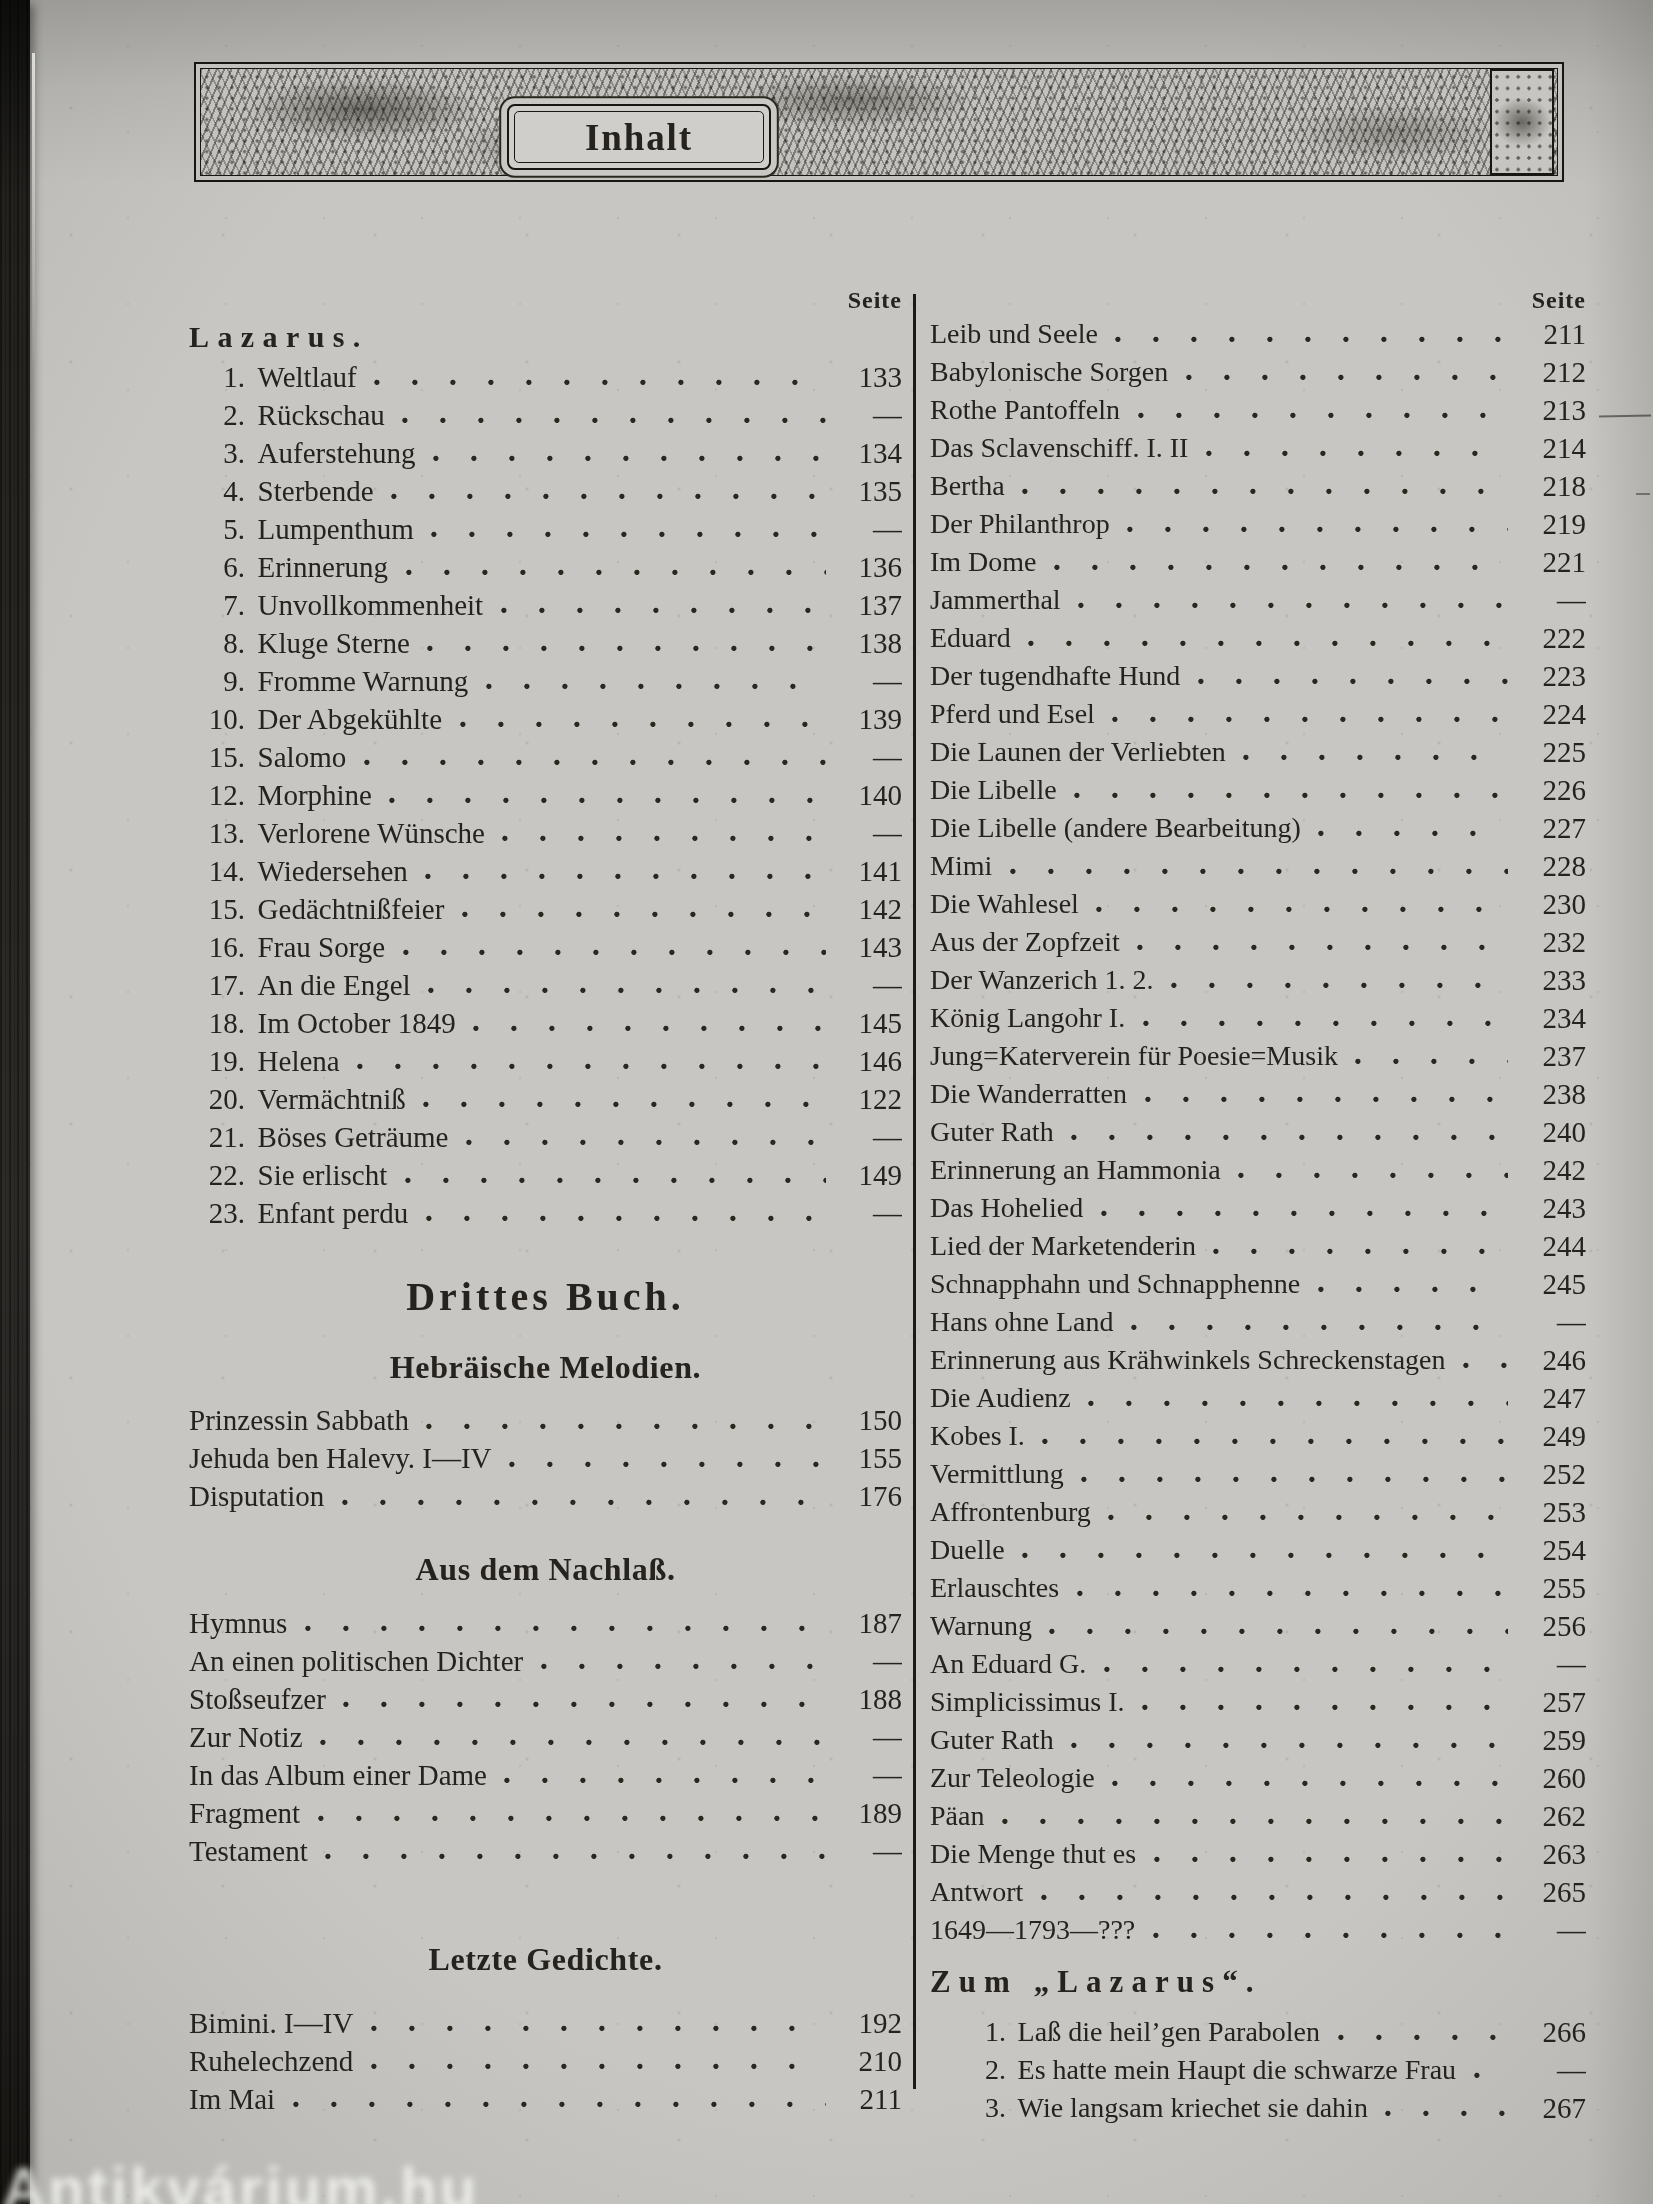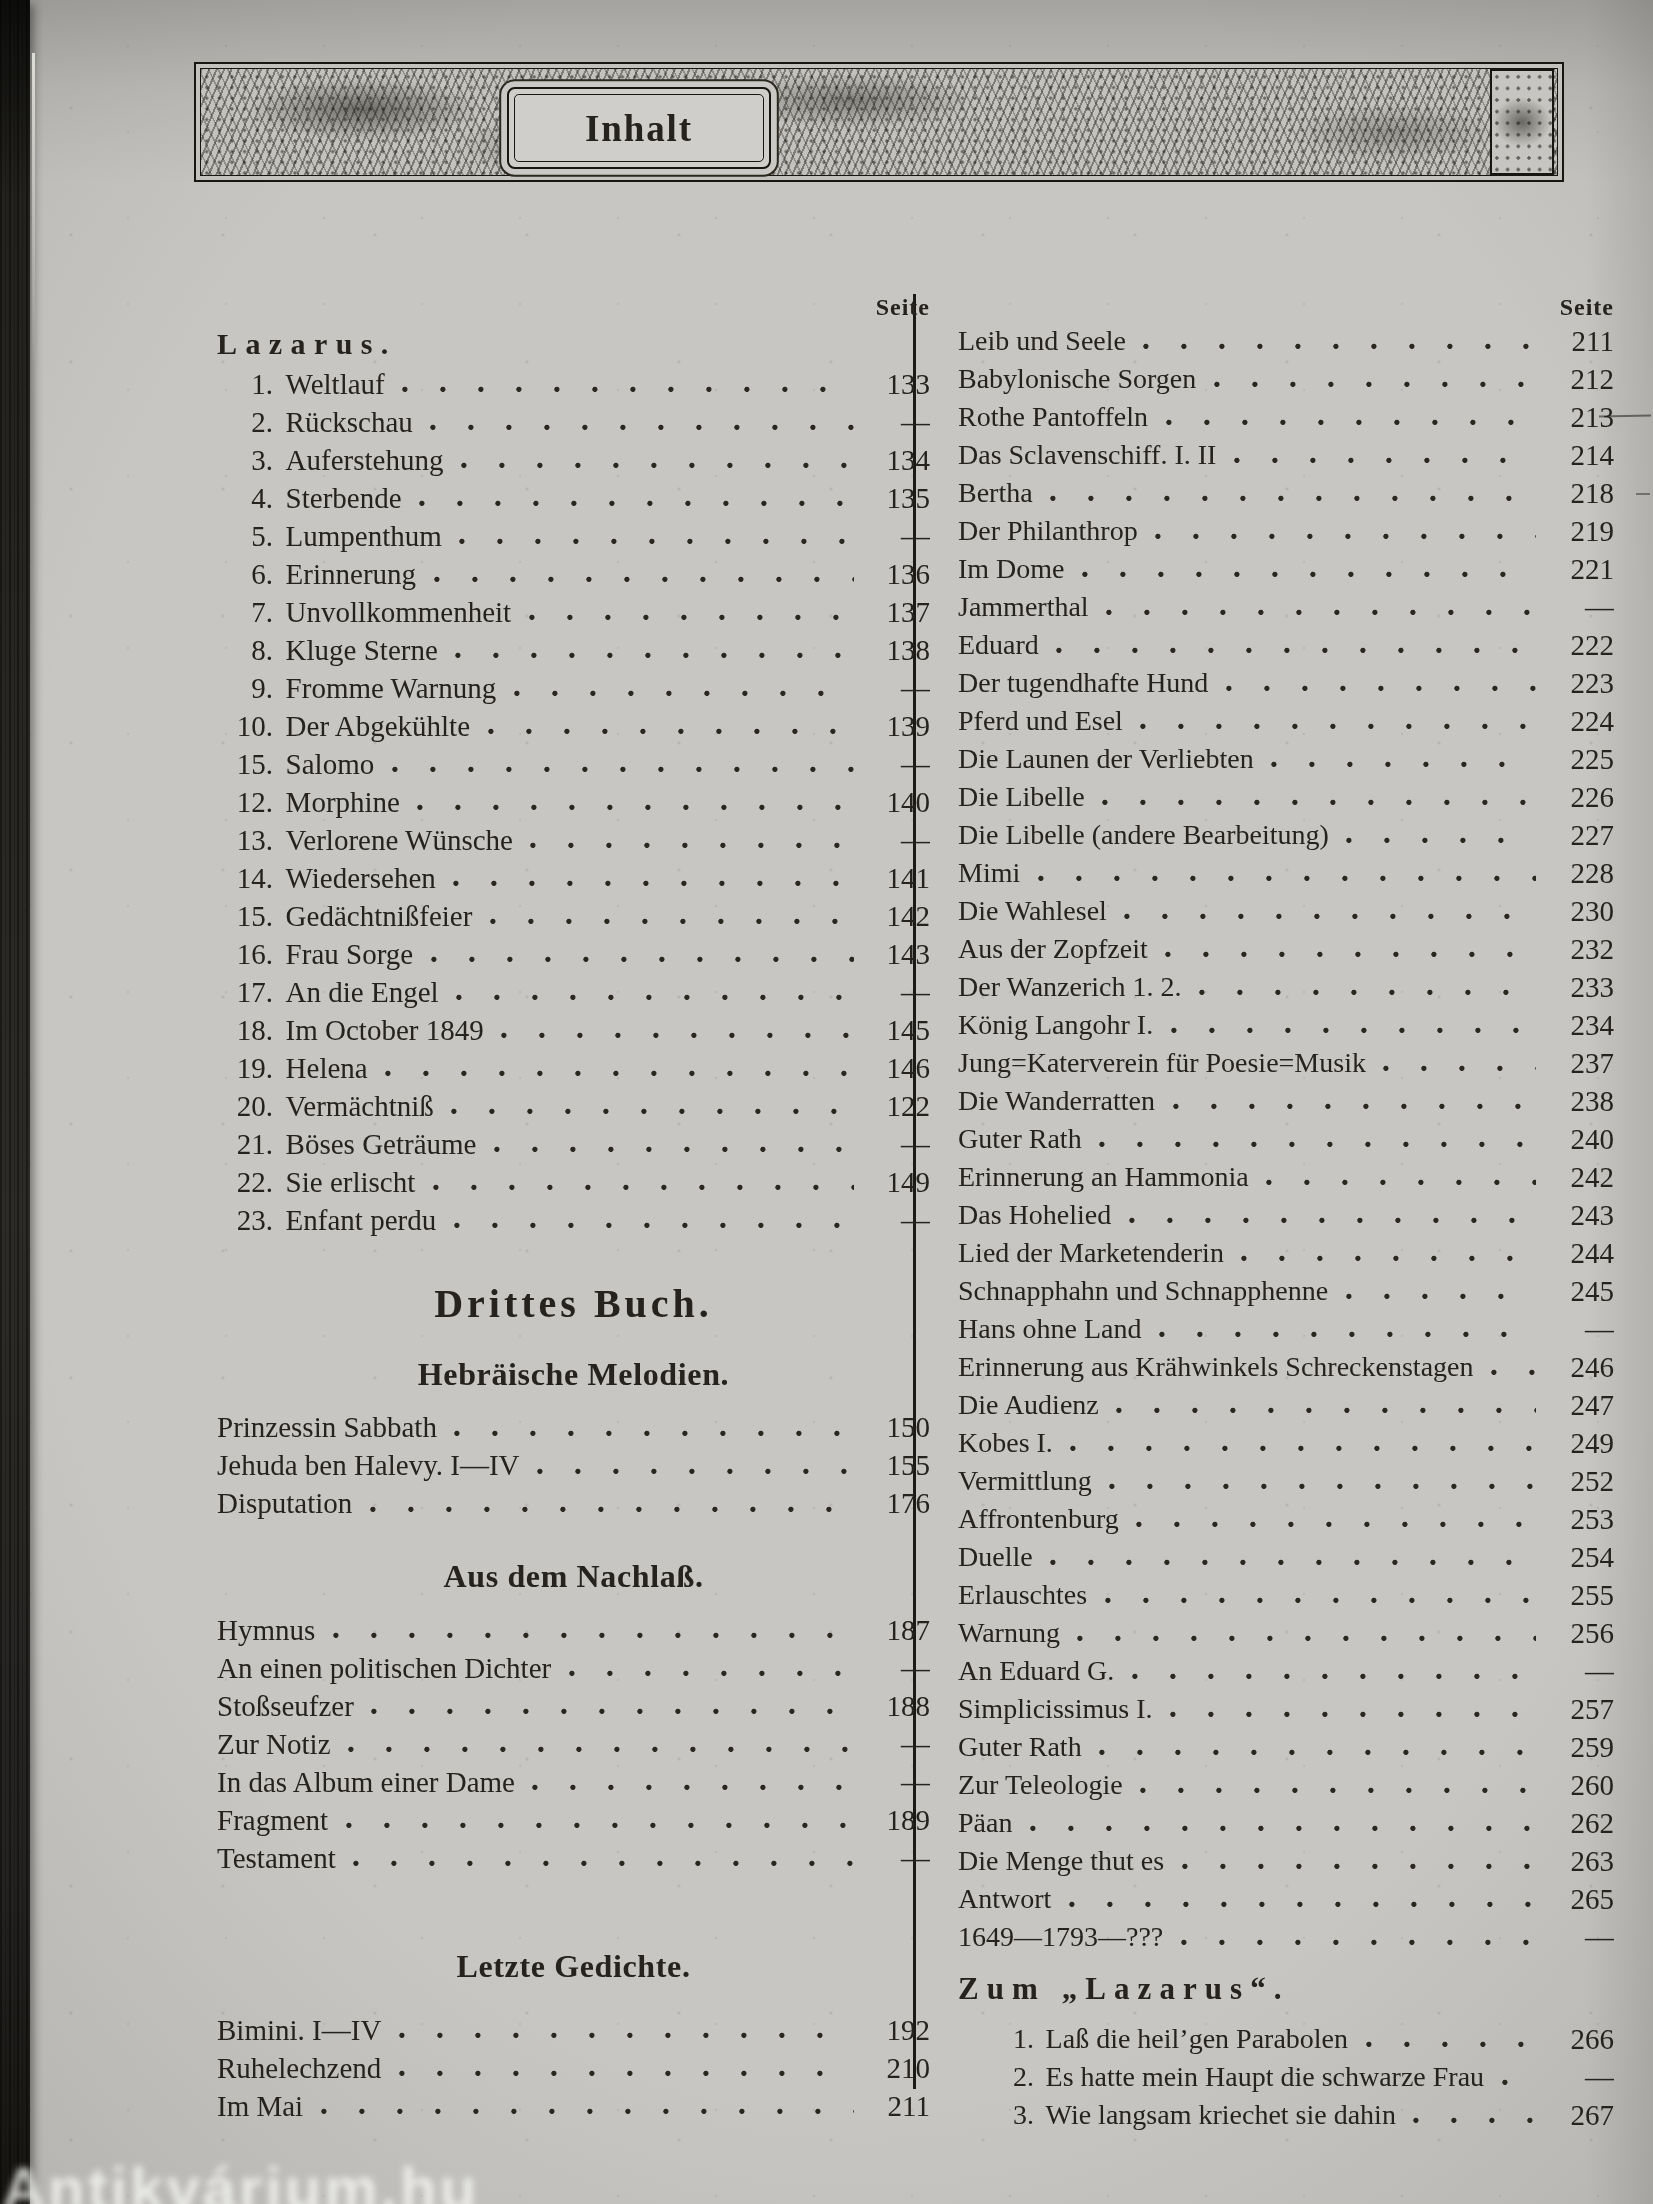--- a/index.html
+++ b/index.html
@@ -52,34 +52,34 @@
   .band-corner{
     position:absolute;right:7.8px;top:4.9px;bottom:4.9px;width:64px;
     border:2.9px solid #171610;box-sizing:border-box;
     background:
       radial-gradient(circle at 4.9px 5.8px, rgba(25,23,17,.6) 1.4px, rgba(0,0,0,0) 2px),
       radial-gradient(ellipse 39px 33px at 50% 50%, rgba(28,26,18,.55), rgba(0,0,0,0) 75%),
       #c6c5c1;
     background-size:10.7px 11.6px,auto,auto;
   }
   .cartouche{
-    position:absolute;left:311px;top:23px;width:264px;height:82px;
+    position:absolute;left:311px;top:40px;width:264px;height:66px;
     background:#cfceca;border:2.9px solid #171610;border-radius:7.8px;box-sizing:border-box;
     box-shadow:0 0 0 5.8px #c9c8c4, 0 0 0 7.8px #2a271f;
   }
   .cartouche-inner{
     position:absolute;left:4.9px;right:4.9px;top:4.9px;bottom:4.9px;
     border:1.6px solid #171610;border-radius:4.9px;
     display:flex;align-items:center;justify-content:center;
   }
   .cartouche-inner span{font-size:37px;font-weight:700;letter-spacing:1.9px;}
   
   .divider{position:absolute;left:913px;top:294px;width:3.4px;height:1795px;background:#1b1a16;}
   
-  .col{position:absolute;top:293px;margin-left:28px;}
+  .col{position:absolute;top:286px;}
   .col-left{left:189px;width:713px;}
   .col-right{left:930px;width:656px;font-size:28px;}
   .col-left{font-size:29px;}
   .row{display:flex;align-items:center;white-space:nowrap;overflow:hidden;}
   .r-entry{height:38px;}
   .r-seite{height:29px;justify-content:flex-end;font-size:24px;font-weight:700;letter-spacing:1px;}
   .r-hsmall{height:43px;font-size:30px;letter-spacing:.28em;font-weight:600;}
   .r-hlarge{height:58px;font-size:40px;letter-spacing:.10em;justify-content:center;font-weight:600;}
   .r-hbold{height:43px;font-size:32px;font-weight:800;justify-content:center;letter-spacing:.02em;}
   .r-hleft{height:43px;font-size:31px;letter-spacing:.26em;font-weight:600;}

